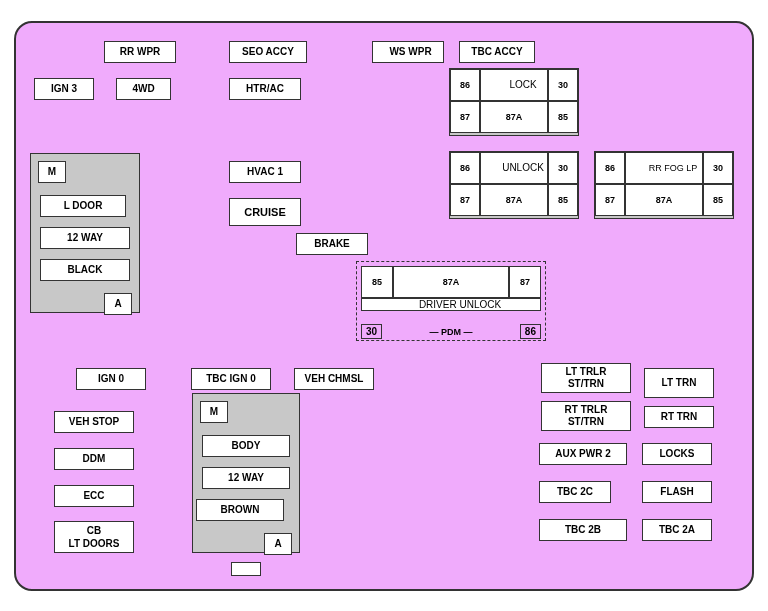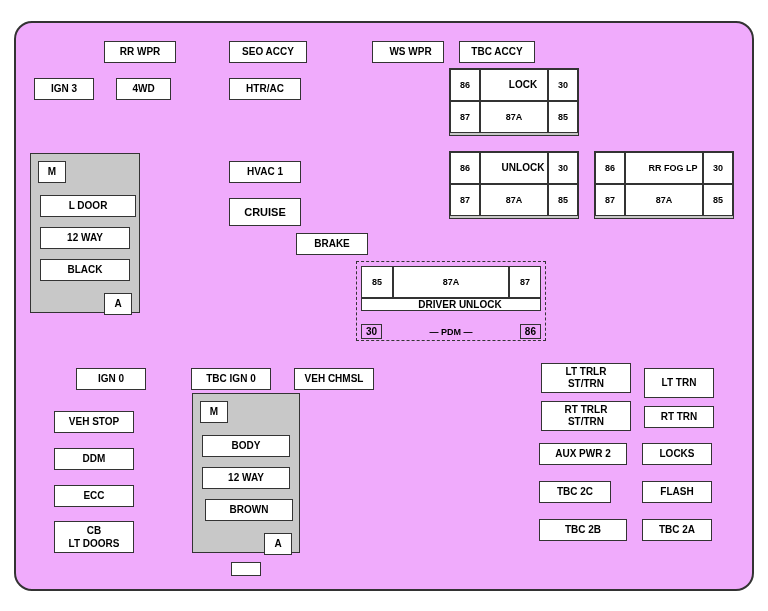--- a/index.html
+++ b/index.html
@@ -46,21 +46,21 @@
       font-weight: bold;
       padding: 1px 3px;
     }
     .relay-center {
       background: #fff;
       border: 1.5px solid #333;
       display: flex;
       align-items: center;
       justify-content: center;
       font-size: 9px;
-      font-weight: bold;
+      font-weight: normal;
       padding-left: 18px;
     }
 
     
     .connector-block {
       border: 1.5px solid #333;
       background: #c8c8c8;
       position: absolute;
     }
     .connector-block .inner-box {
@@ -110,21 +110,21 @@
     </div>
   </div>
 
   <div class="box abs" style="left:213px;top:90px;width:72px;height:22px;margin-top:48px;">HVAC 1</div>
 
   <div class="connector-block" style="left:14px;top:130px;width:110px;height:160px;">
     <div style="display:flex;align-items:center;padding:4px;">
       <span class="inner-box" style="width:28px;height:22px;">M</span>
     </div>
     <div style="padding:2px 6px;">
-      <div class="inner-box" style="width:96px;height:22px;">L DOOR</div>
+      <div class="inner-box" style="width:86px;height:22px;">L DOOR</div>
     </div>
     <div style="padding:2px 6px;">
       <div class="inner-box" style="width:90px;height:22px;">12 WAY</div>
     </div>
     <div style="padding:2px 6px;">
       <div class="inner-box" style="width:90px;height:22px;">BLACK</div>
     </div>
     <div style="display:flex;justify-content:flex-end;padding:4px;">
       <span class="inner-box" style="width:28px;height:22px;">A</span>
     </div>
@@ -200,21 +200,21 @@
   <div class="connector-block" style="left:176px;top:370px;width:108px;height:160px;">
     <div style="display:flex;align-items:center;padding:4px;">
       <span class="inner-box" style="width:28px;height:22px;">M</span>
     </div>
     <div style="padding:2px 6px;">
       <div class="inner-box" style="width:88px;height:22px;">BODY</div>
     </div>
     <div style="padding:2px 6px;">
       <div class="inner-box" style="width:88px;height:22px;">12 WAY</div>
     </div>
-    <div style="padding:2px 9px;">
+    <div style="padding:2px 0;">
       <div class="inner-box" style="width:88px;height:22px;">BROWN</div>
     </div>
     <div style="display:flex;justify-content:flex-end;padding:4px;">
       <span class="inner-box" style="width:28px;height:22px;">A</span>
     </div>
 
     <div style="width:30px;height:14px;border:1.5px solid #333;background:#fff;margin:0 auto;"></div>
   </div>
 
   <div class="box abs" style="left:38px;top:425px;width:80px;height:22px;">DDM</div>

